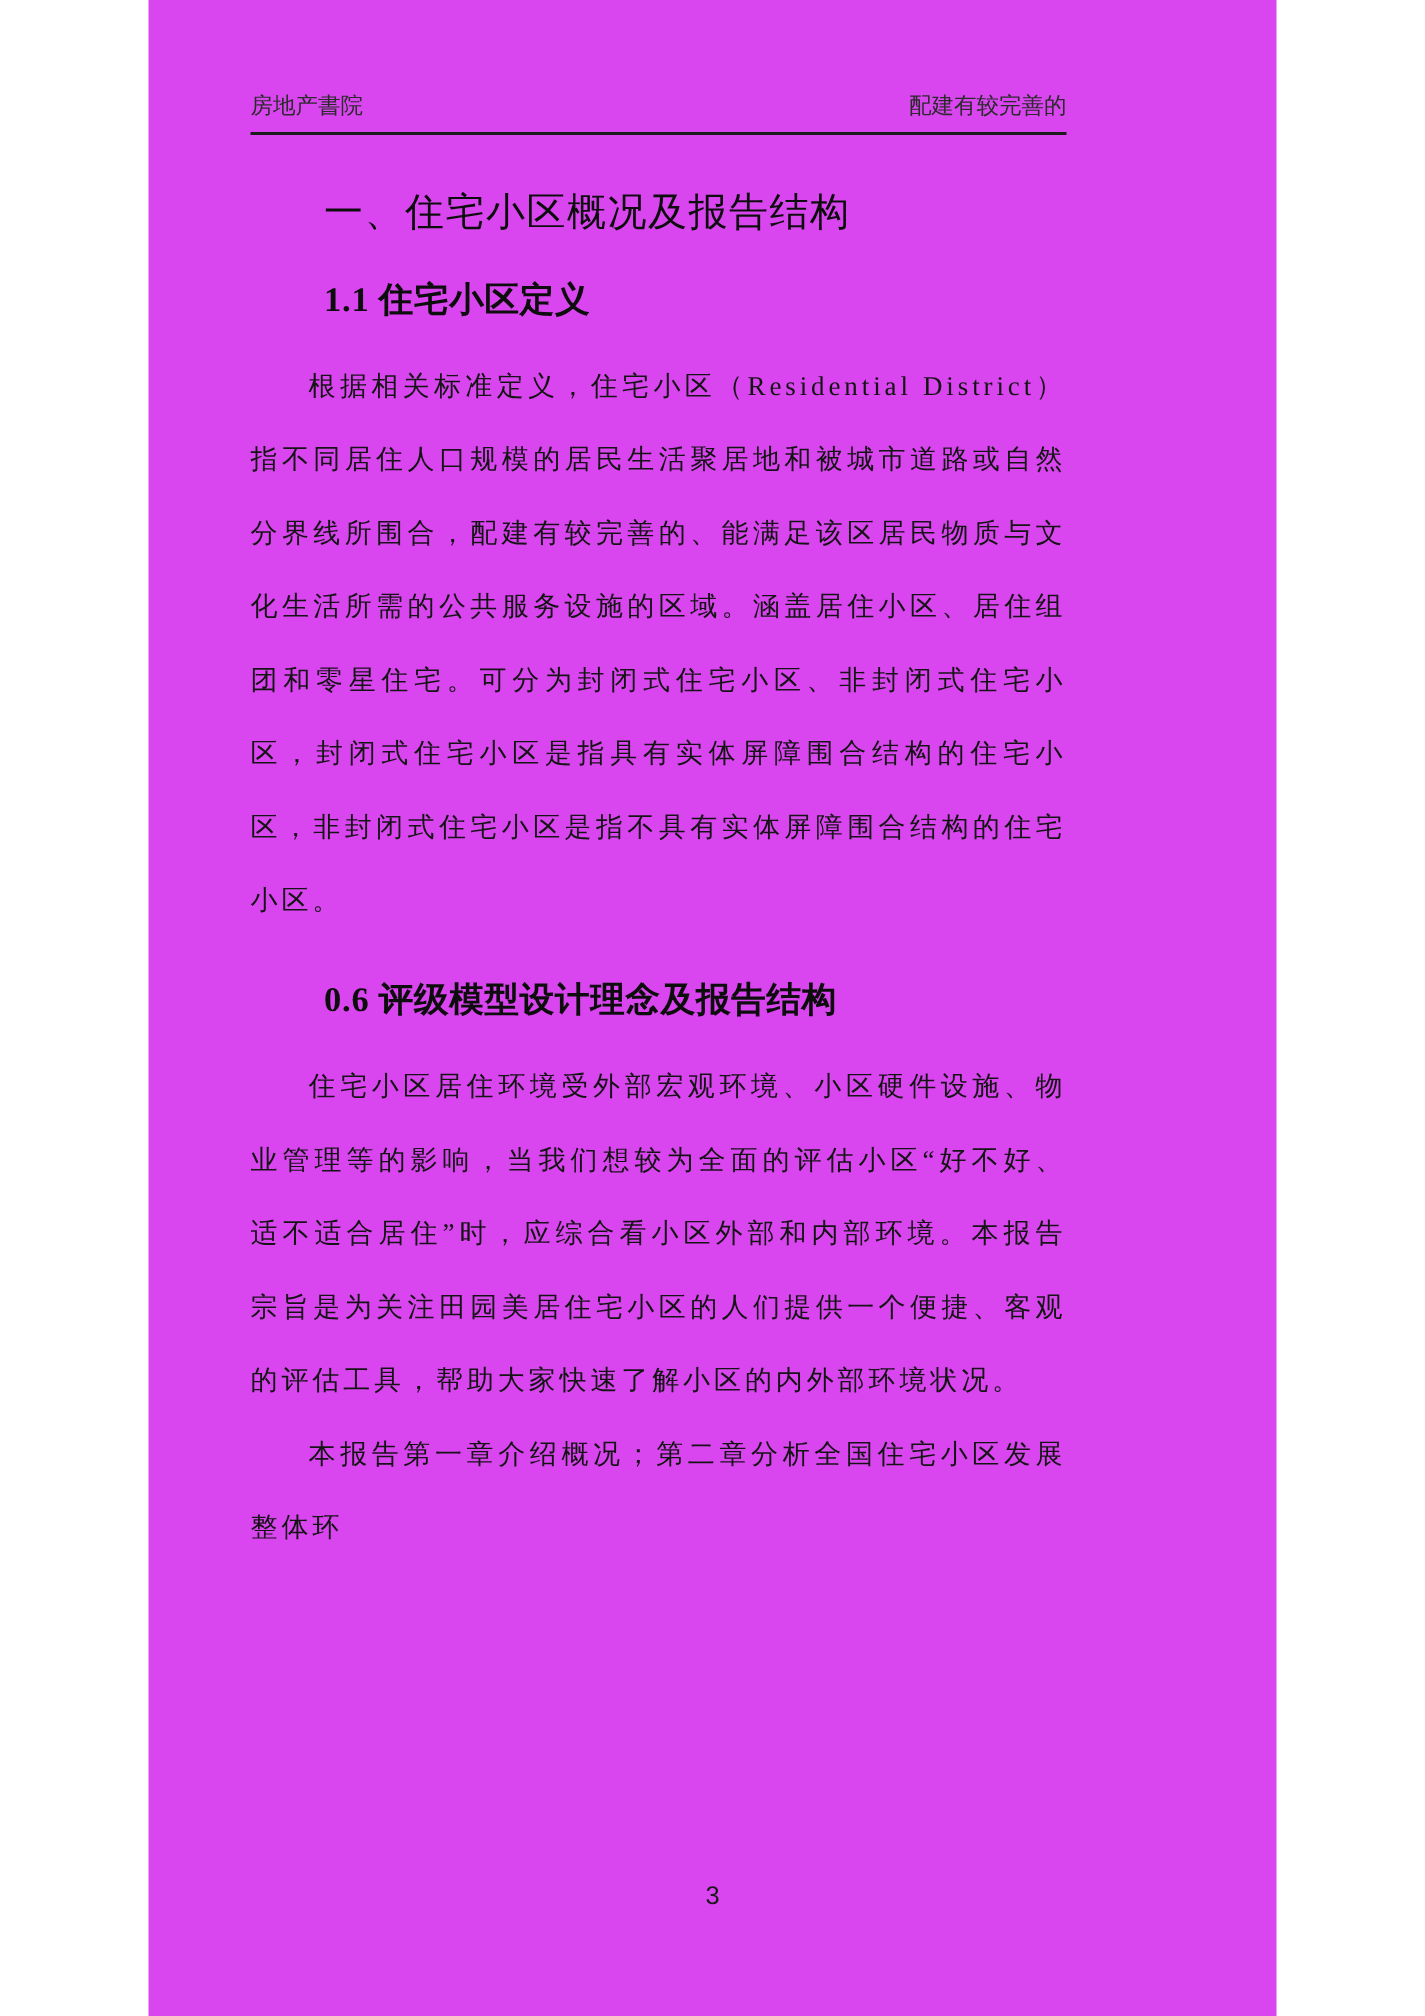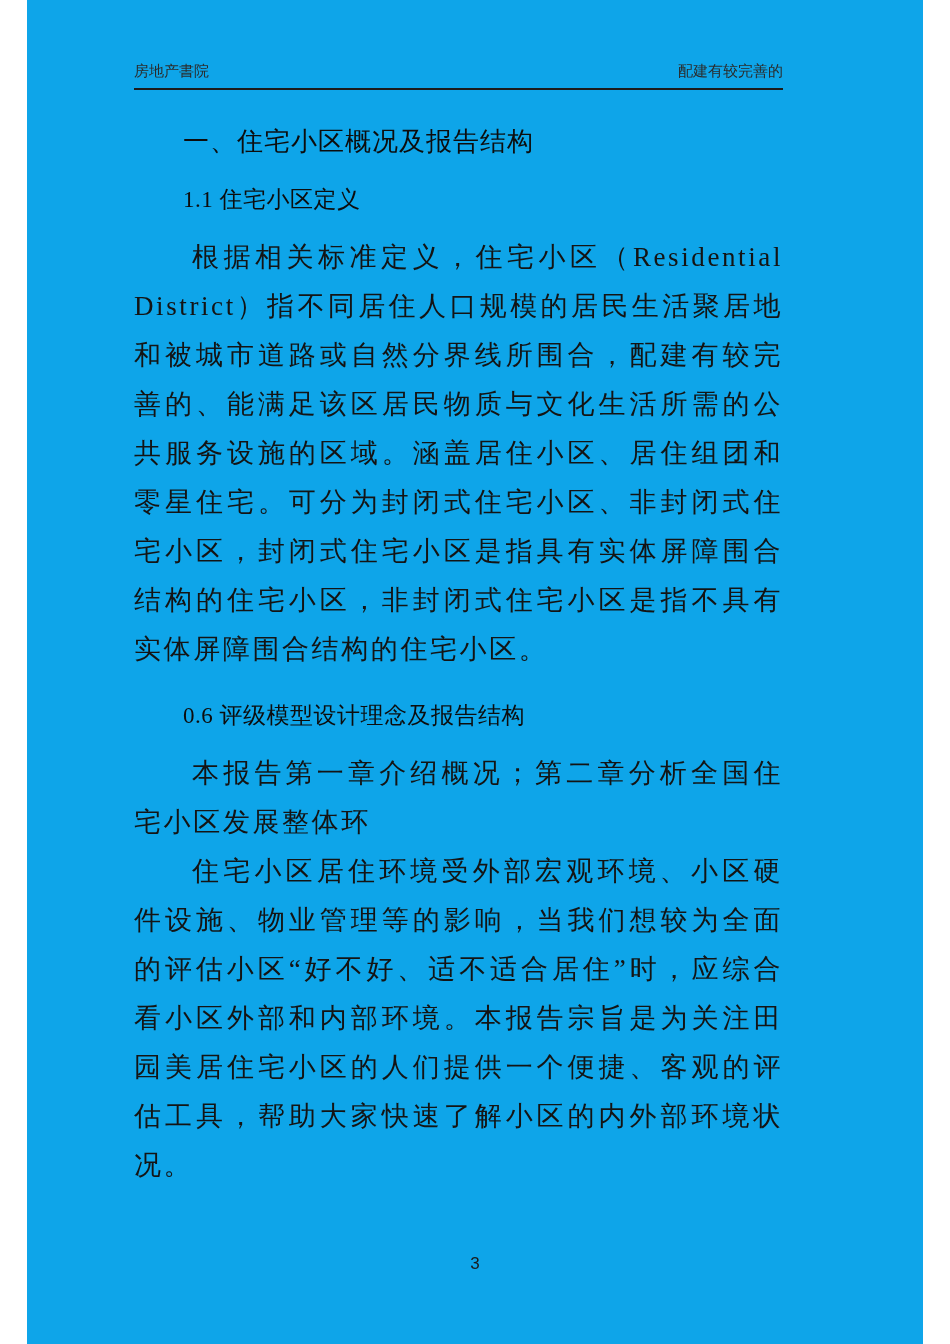--- a/index.html
+++ b/index.html
@@ -2,27 +2,27 @@
 <html lang="zh"><head>
 <meta charset="utf-8">
 <style>
   html, body {
     margin: 0;
     padding: 0;
     background: #ffffff;
   }
   .page {
     position: relative;
-    width: 896px;
+    width: 752px;
     height: 1344px;
     margin: 0 auto;
-    background: #0ea5e9;
+    background: #d946ef;
     color: #111111;
     box-sizing: border-box;
-    padding: 0 140px 0 107px;
+    padding: 0 140px 0 68px;
     overflow: hidden;
     font-family: "Liberation Serif", "DejaVu Serif", serif;
   }
   .header {
     display: flex;
     justify-content: space-between;
     align-items: flex-end;
     padding-top: 60px;
     padding-bottom: 7px;
     border-bottom: 2px solid #1c1c1c;
@@ -38,27 +38,27 @@
     line-height: 32px;
     font-weight: normal;
     letter-spacing: 1px;
     color: #0d0d0d;
   }
   .section-heading {
     margin: 27px 0 0;
     padding-left: 49px;
     font-size: 23px;
     line-height: 30px;
-    font-weight: normal;
+    font-weight: bold;
     letter-spacing: 0.5px;
     color: #0d0d0d;
   }
   .body-para {
     margin: 18px 0 0;
-    font-size: 27px;
+    font-size: 18px;
     line-height: 49px;
     letter-spacing: 2.6px;
     text-align: justify;
     text-indent: 2.15em;
     color: #141414;
   }
   .body-para + .body-para {
     margin-top: 0;
   }
   .page-number {
@@ -87,19 +87,19 @@
   <section>
     <h2 class="section-heading">1.1 住宅小区定义</h2>
     <p class="body-para">根据相关标准定义，住宅小区（Residential District）指不同居住人口规模的居民生活聚居地和被城市道路或自然分界线所围合，配建有较完善的、能满足该区居民物质与文化生活所需的公共服务设施的区域。涵盖居住小区、居住组团和零星住宅。可分为封闭式住宅小区、非封闭式住宅小区，封闭式住宅小区是指具有实体屏障围合结构的住宅小区，非封闭式住宅小区是指不具有实体屏障围合结构的住宅小区。</p>
   </section>
 
   <section>
   </section>
 
   <section>
     <h2 class="section-heading">0.6 评级模型设计理念及报告结构</h2>
+    <p class="body-para">住宅小区居住环境受外部宏观环境、小区硬件设施、物业管理等的影响，当我们想较为全面的评估小区“好不好、适不适合居住”时，应综合看小区外部和内部环境。本报告宗旨是为关注田园美居住宅小区的人们提供一个便捷、客观的评估工具，帮助大家快速了解小区的内外部环境状况。</p>
     <p class="body-para">本报告第一章介绍概况；第二章分析全国住宅小区发展整体环</p>
-    <p class="body-para">住宅小区居住环境受外部宏观环境、小区硬件设施、物业管理等的影响，当我们想较为全面的评估小区“好不好、适不适合居住”时，应综合看小区外部和内部环境。本报告宗旨是为关注田园美居住宅小区的人们提供一个便捷、客观的评估工具，帮助大家快速了解小区的内外部环境状况。</p>
   </section>
 
   <div class="page-number">3</div>
 
 </div>
 
 </body></html>

